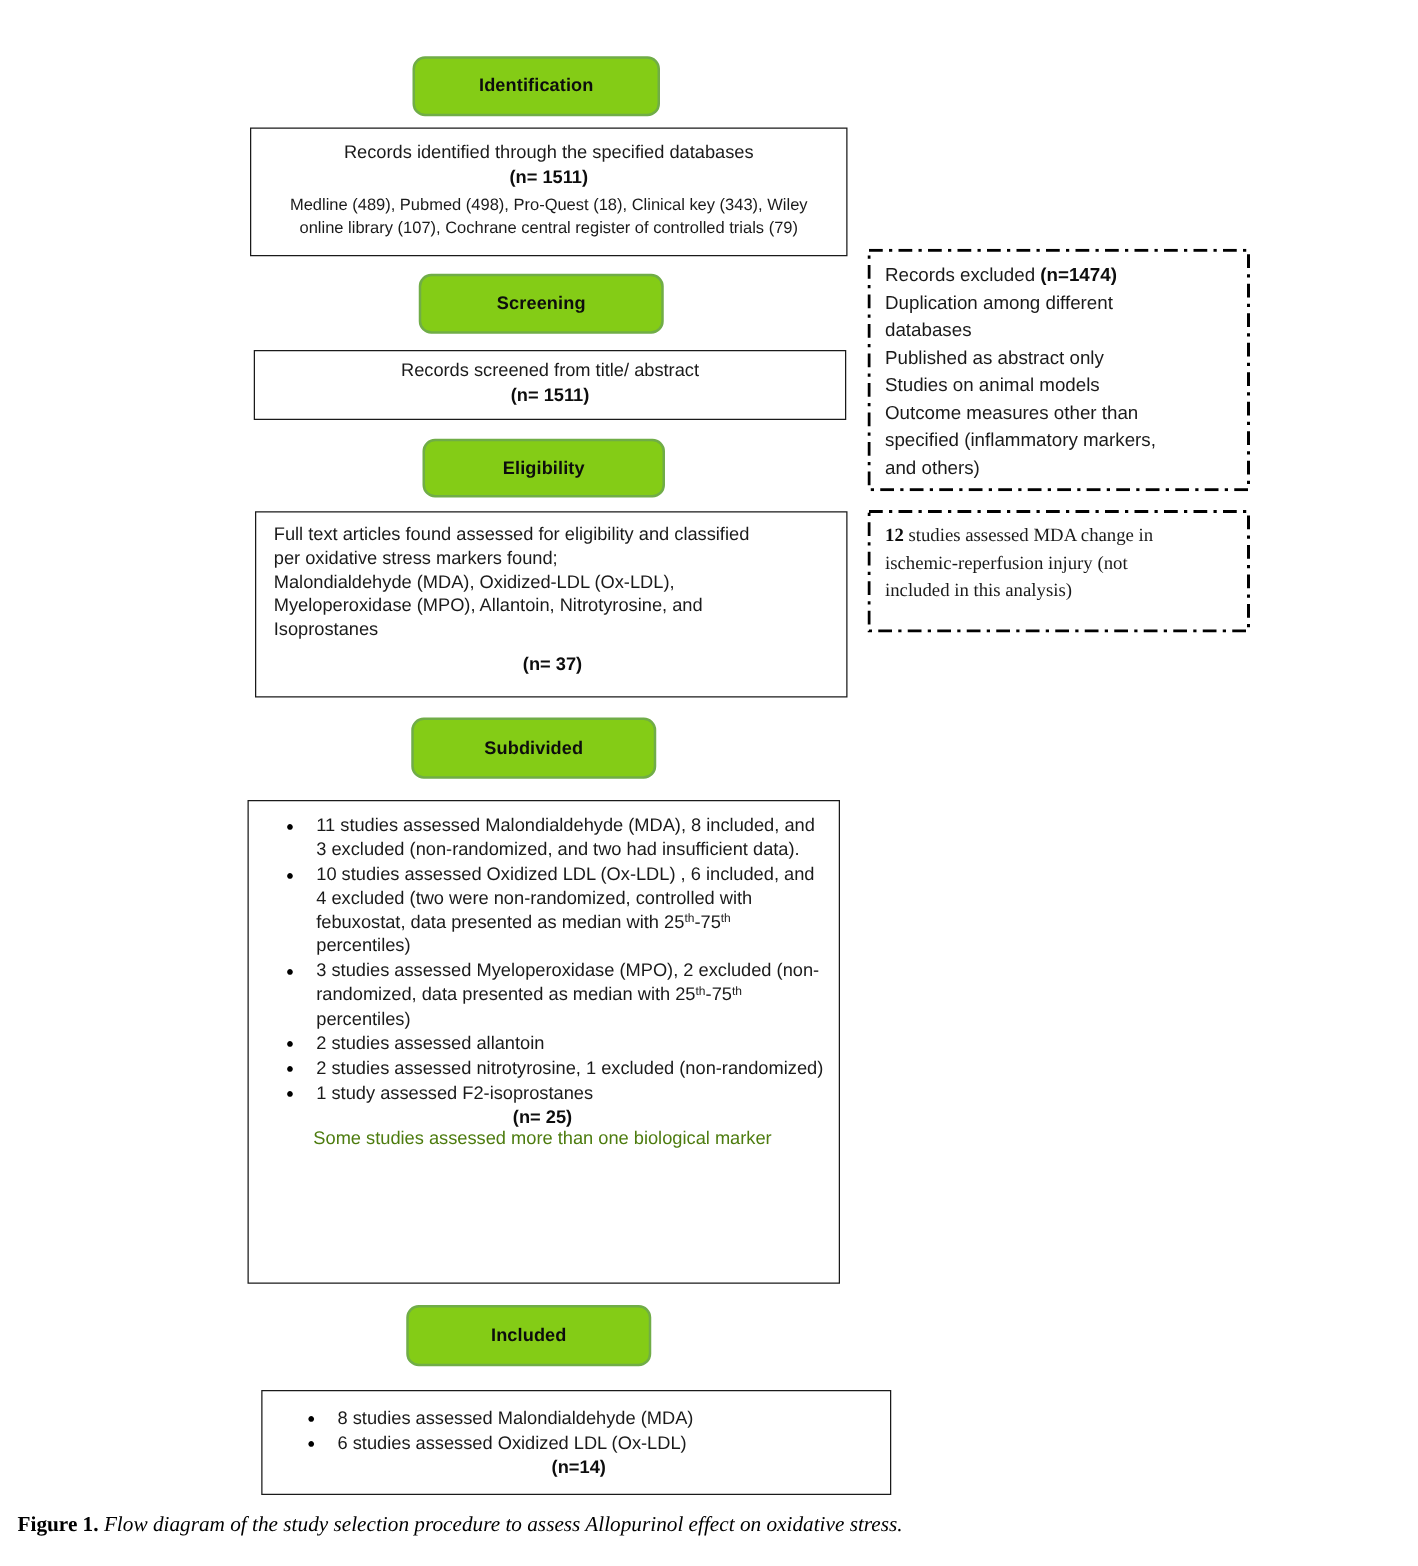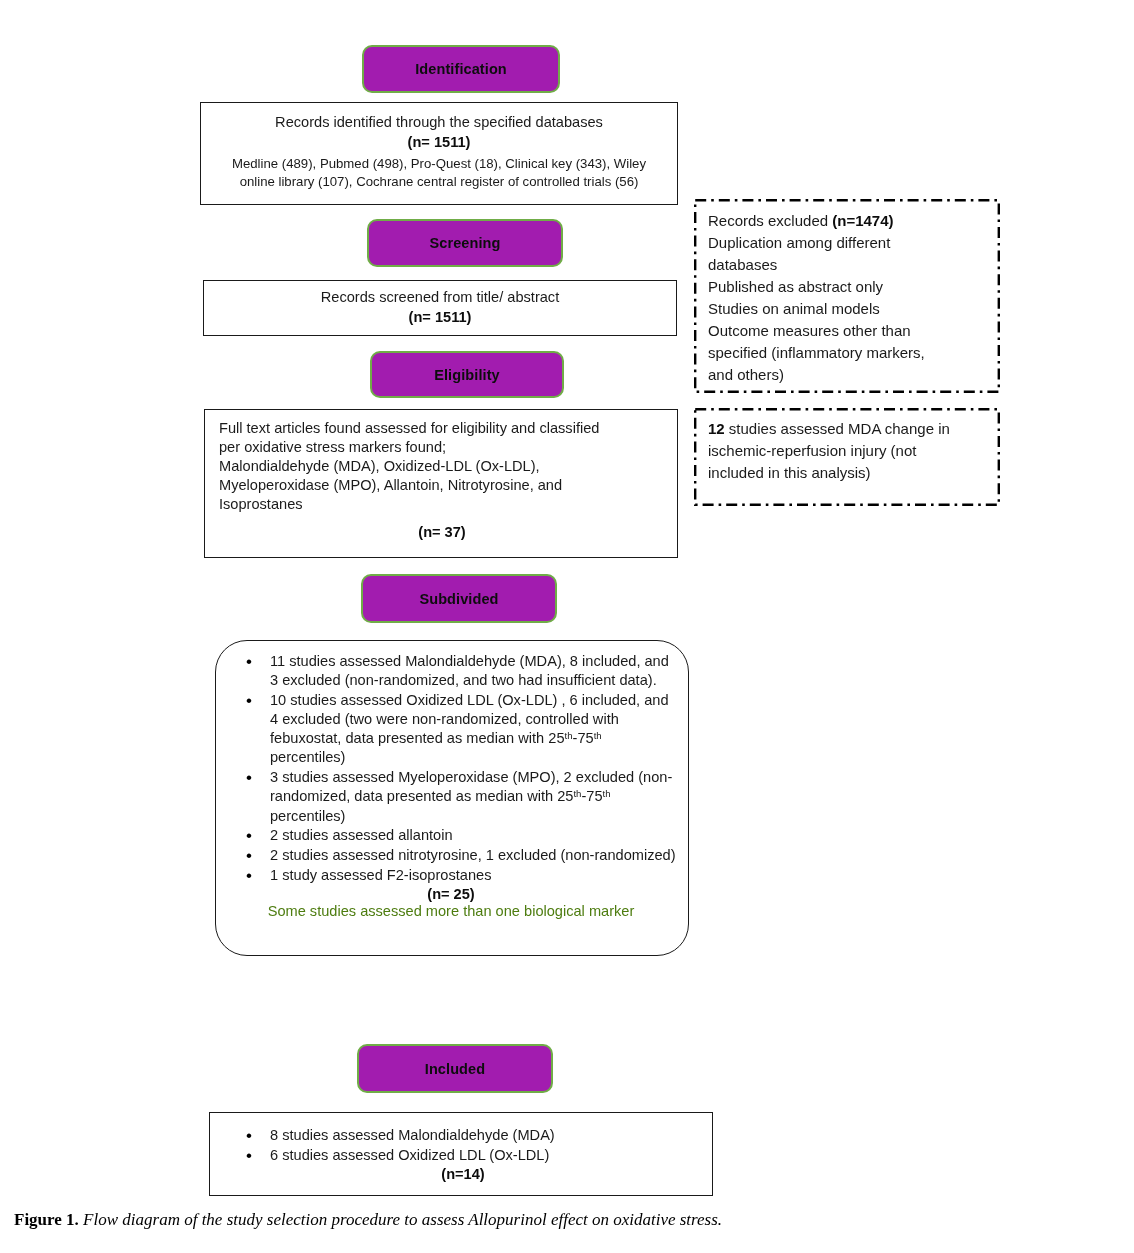--- a/index.html
+++ b/index.html
@@ -21,32 +21,31 @@
     position: absolute;
     left: 0; top: 0;
     width: 1134px;
     height: 1253px;
     overflow: hidden;
   }
 
   
   .stage-pill {
     position: absolute;
-    background: #a21caf;
+    background: #84cc16;
     border: 2px solid #70AD47;
     border-radius: 10px;
     display: flex;
     align-items: center;
     justify-content: center;
     font-weight: bold;
     font-size: 14.5px;
     letter-spacing: 0.1px;
     color: #0d0d0d;
     box-sizing: border-box;
-    margin-left: 32px;
   }
 
   
   .box {
     position: absolute;
     background: #ffffff;
     border: 1.6px solid #1a1a1a;
     box-sizing: border-box;
   }
 
@@ -148,21 +147,21 @@
 <div class="canvas">
 
   <div class="stage-pill" style="left:330px; top:45px; width:198px; height:48px;">
     <span>Identification</span>
   </div>
 
   <div class="box" style="left:200px; top:102px; width:478px; height:103px; padding:10px 12px 0 12px;">
     <div class="t ctr">Records identified through the specified databases</div>
     <div class="t ctr bold" style="margin-top:1px;">(n= 1511)</div>
     <div class="t-sm ctr" style="margin-top:3px;">Medline (489), Pubmed (498), Pro-Quest (18), Clinical key (343), Wiley</div>
-    <div class="t-sm ctr">online library (107), Cochrane central register of controlled trials (56)</div>
+    <div class="t-sm ctr">online library (107), Cochrane central register of controlled trials (79)</div>
   </div>
 
   <div class="stage-pill" style="left:335px; top:219px; width:196px; height:48px;">
     <span>Screening</span>
   </div>
 
   <div class="box" style="left:203px; top:280px; width:474px; height:56px; padding:7px 12px 0 12px;">
     <div class="t ctr">Records screened from title/ abstract</div>
     <div class="t ctr bold" style="margin-top:1px;">(n= 1511)</div>
   </div>
@@ -195,34 +194,34 @@
     <div class="t lft">Malondialdehyde (MDA), Oxidized-LDL (Ox-LDL),</div>
     <div class="t lft">Myeloperoxidase (MPO), Allantoin, Nitrotyrosine, and</div>
     <div class="t lft">Isoprostanes</div>
     <div class="t ctr bold" style="margin-top:9px;">(n= 37)</div>
   </div>
 
   <div class="box-dashdot" style="left:694px; top:408px; width:306px; height:98px;">
     <svg class="dd-svg" viewBox="0 0 306 98" preserveAspectRatio="none">
       <rect x="1.2" y="1.2" width="303.6" height="95.6" fill="none" stroke="#000000" stroke-width="2.4" stroke-dasharray="11 5 2.6 5" stroke-linecap="butt"></rect>
     </svg>
-    <div class="dd-inner" style="padding:10px 10px 0 14px;">
+    <div class="dd-inner" style="padding:10px 10px 0 14px;font-family:Liberation Serif, serif;">
       <div class="t-dd lft">
         <b>12</b><span> studies assessed MDA change in</span>
       </div>
       <div class="t-dd lft">ischemic-reperfusion injury (not</div>
       <div class="t-dd lft">included in this analysis)</div>
     </div>
   </div>
 
   <div class="stage-pill" style="left:329px; top:574px; width:196px; height:49px;">
     <span>Subdivided</span>
   </div>
 
-  <div class="box" style="left:215px; top:640px; width:474px; height:316px; padding:11px 10px 0 8px;border-radius:32px;">
+  <div class="box" style="left:198px; top:640px; width:474px; height:387px; padding:11px 10px 0 8px;">
     <ul class="bullets" id="subdivided-list">
         <li><span>11 studies assessed Malondialdehyde (MDA), 8 included, and 3 excluded (non-randomized, and two had insufficient data).</span></li>
         <li><span>10 studies assessed Oxidized LDL (Ox-LDL) , 6 included, and 4 excluded (two were non-randomized, controlled with febuxostat, data presented as median with 25</span><sup>th</sup><span>-75</span><sup>th</sup><span> percentiles)</span></li>
         <li><span>3 studies assessed Myeloperoxidase (MPO), 2 excluded (non-randomized, data presented as median with 25</span><sup>th</sup><span>-75</span><sup>th</sup><span> percentiles)</span></li>
         <li><span>2 studies assessed allantoin</span></li>
         <li><span>2 studies assessed nitrotyrosine, 1 excluded (non-randomized)</span></li>
         <li><span>1 study assessed F2-isoprostanes</span></li>
       </ul>
     <div class="nline" style="margin-top:1px;">(n= 25)</div>
     <div class="tail-note" style="margin-top:1px;">Some studies assessed more than one biological marker</div>

